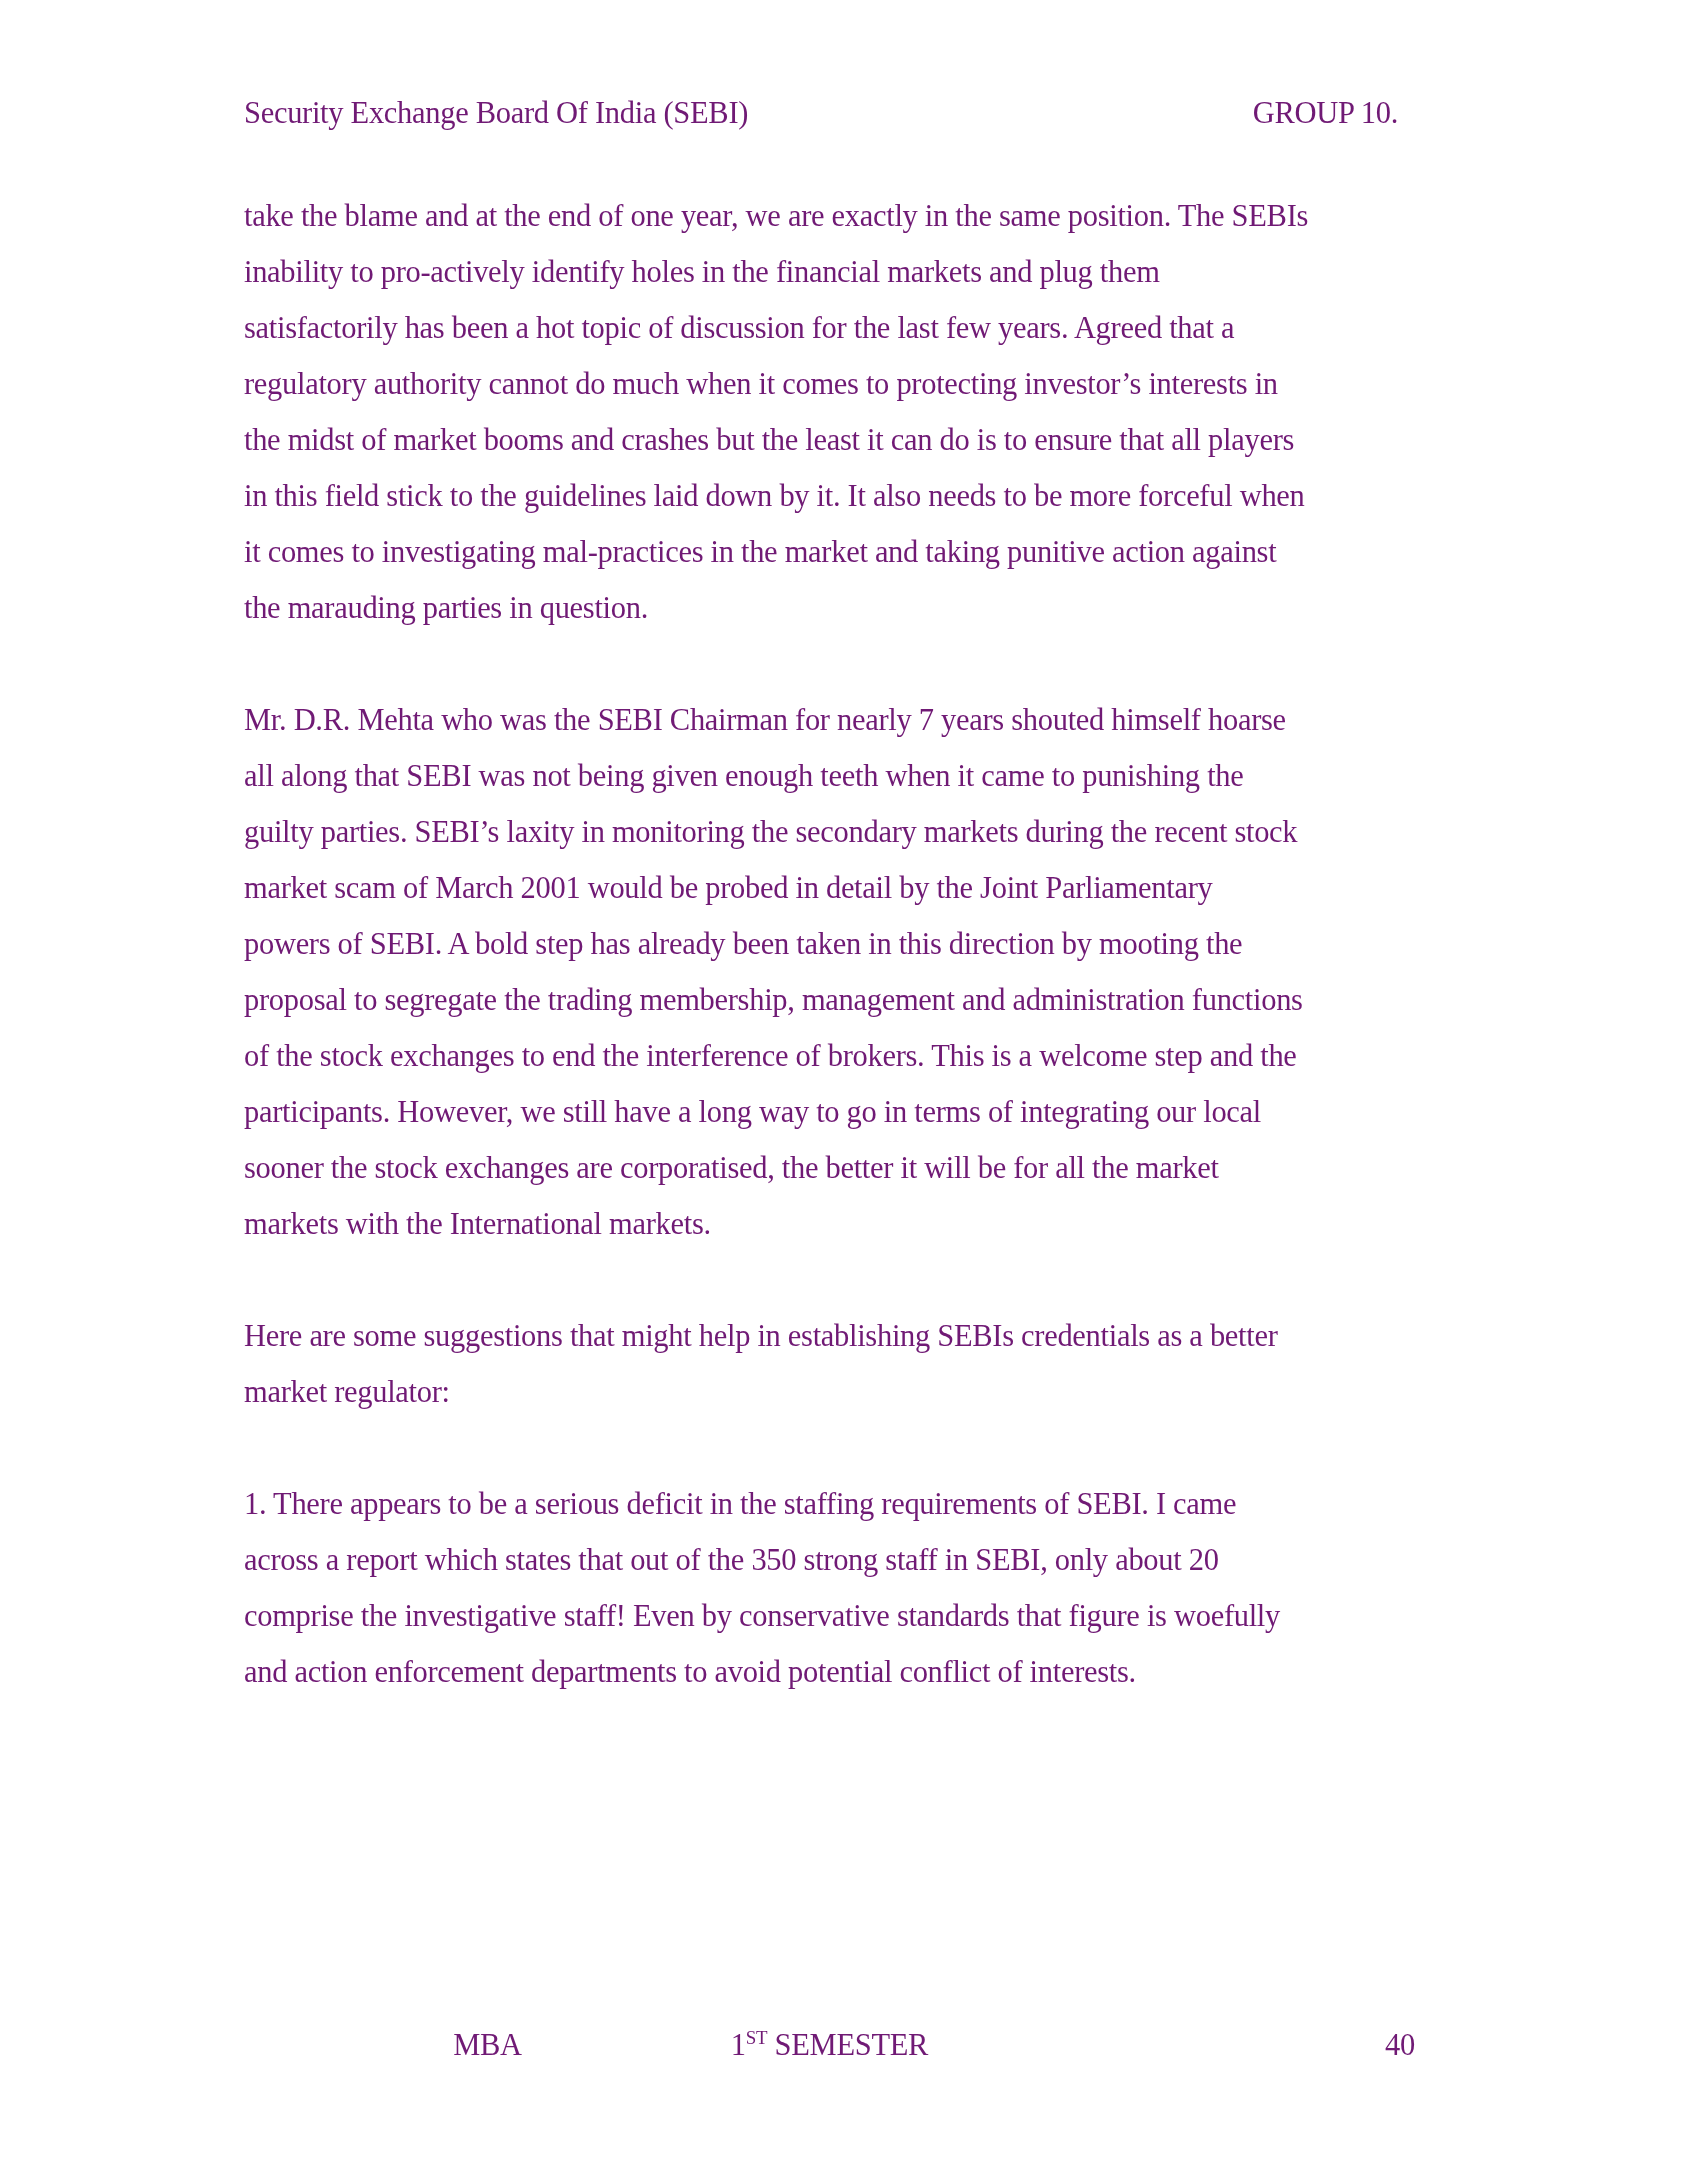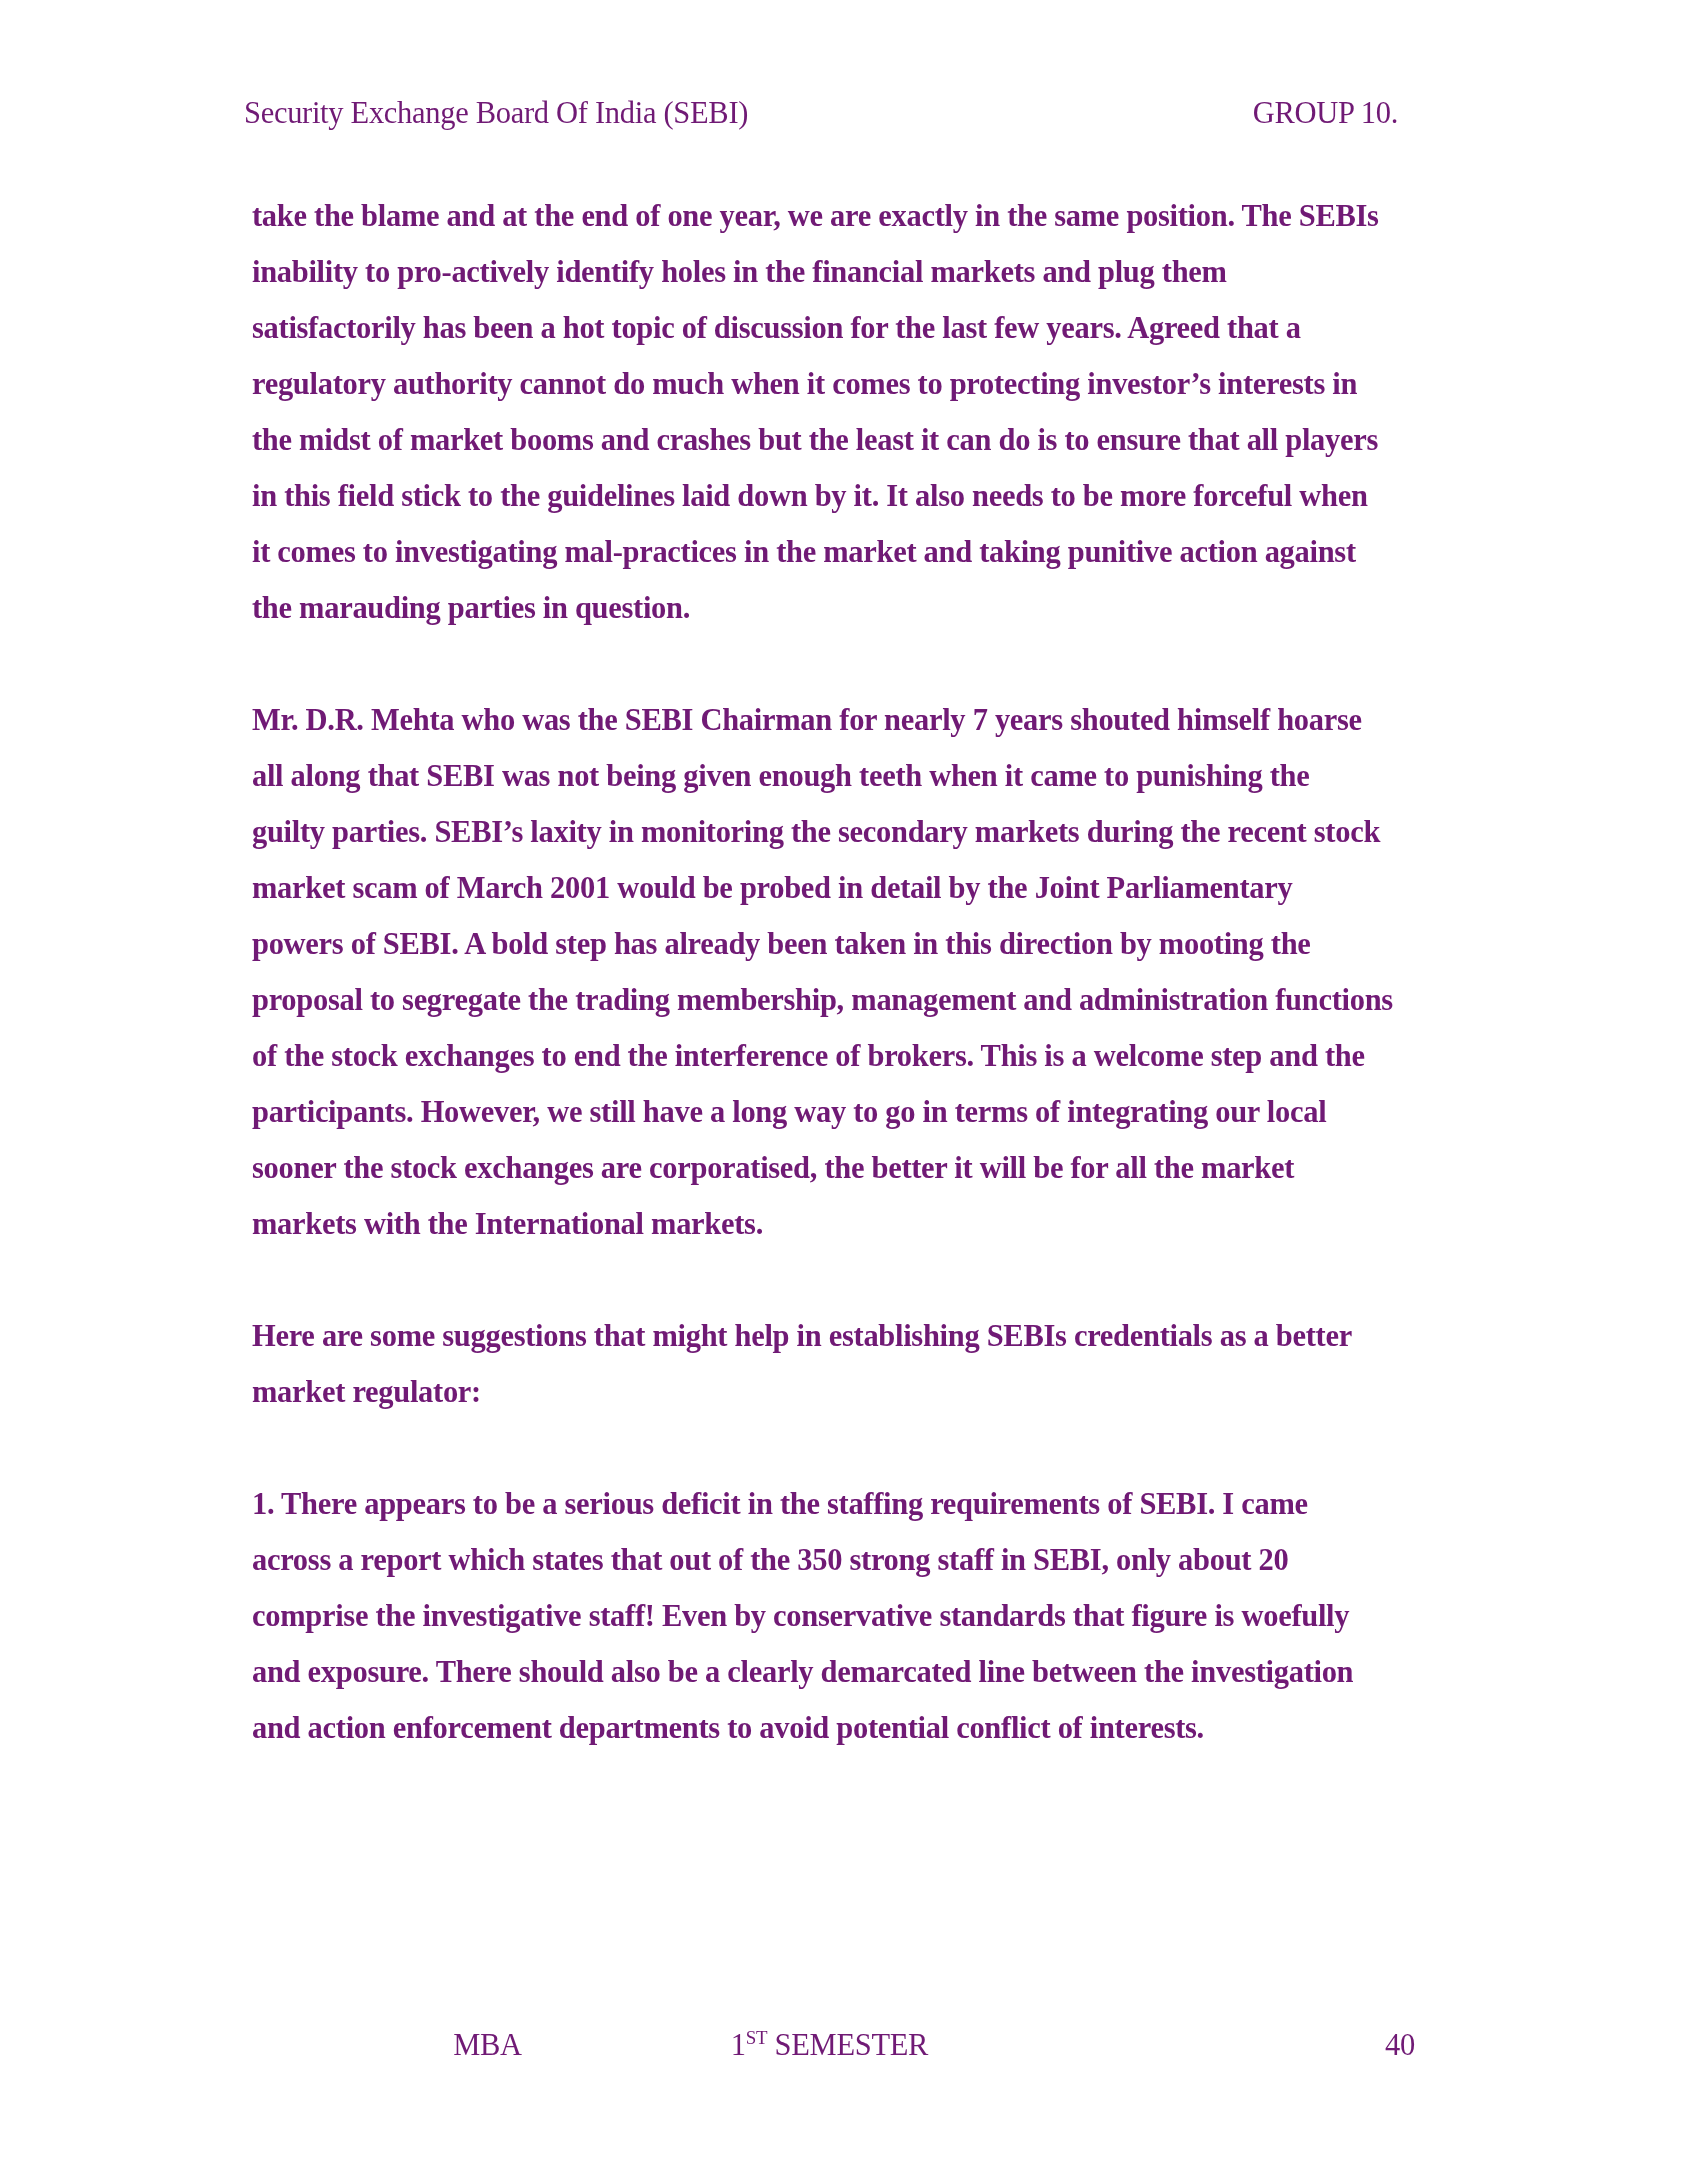--- a/index.html
+++ b/index.html
@@ -23,21 +23,21 @@
     letter-spacing: -0.3px;
     white-space: nowrap;
   }
   .header .header-right { margin-right: 45px; }
   .doc-body {
     position: absolute;
     top: 188px;
     left: 244px;
     right: 49px;
   }
-  .paragraph { margin: 0 0 56px 8px; font-weight: bold; }
+  .paragraph { margin: 0 0 56px 0; }
   .paragraph:last-child { margin-bottom: 0; }
   .line {
     font-size: 30.5px;
     line-height: 56px;
     letter-spacing: -0.3px;
     white-space: nowrap;
   }
   .footer {
     position: absolute;
     top: 2028px;
@@ -92,21 +92,20 @@
         <div class="line">markets with the International markets.</div>
       </div>
       <div class="paragraph">
         <div class="line">Here are some suggestions that might help in establishing SEBIs credentials as a better</div>
         <div class="line">market regulator:</div>
       </div>
       <div class="paragraph">
         <div class="line">1. There appears to be a serious deficit in the staffing requirements of SEBI. I came</div>
         <div class="line">across a report which states that out of the 350 strong staff in SEBI, only about 20</div>
         <div class="line">comprise the investigative staff! Even by conservative standards that figure is woefully</div>
-        <div class="line">and exposure. There should also be a clearly demarcated line between the investigation</div>
         <div class="line">and action enforcement departments to avoid potential conflict of interests.</div>
       </div>
     </div>
 
   <div class="footer">
     <span class="footer-left">MBA</span>
     <span class="footer-center"><span>1</span><sup>ST</sup><span> SEMESTER</span></span>
     <span class="footer-right">40</span>
   </div>
 

